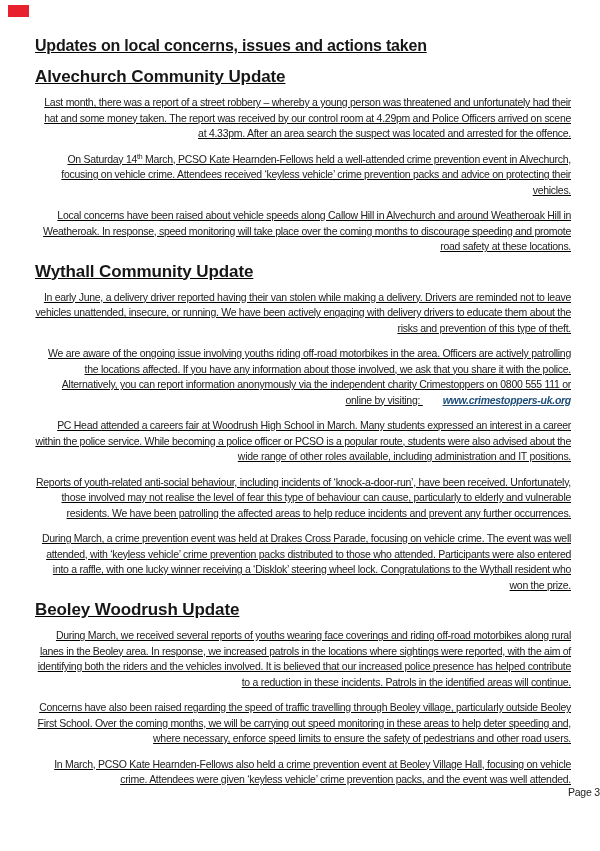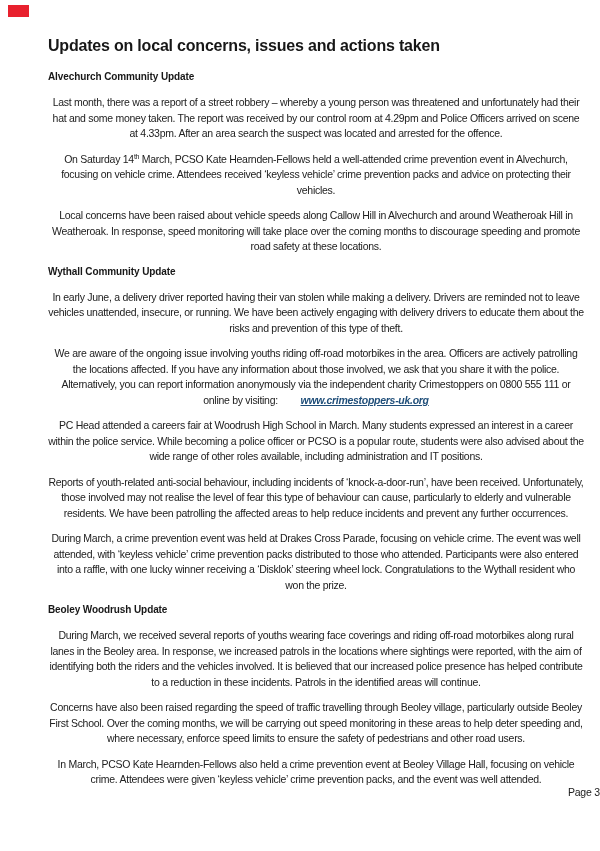--- a/index.html
+++ b/index.html
@@ -15,46 +15,47 @@
     background: #ffffff;
     overflow: hidden;
   }
   .red-mark {
     position: absolute;
     left: 8px; top: 5px;
     width: 21px; height: 12px;
   }
   .content {
     position: absolute;
-    left: 48px; top: 36px;
+    left: 35px; top: 36px;
     width: 536px;
+    text-decoration: underline;
   }
   h1.doc-title {
     font-size: 16px;
     line-height: 19px;
     font-weight: bold;
     color: #171717;
     margin: 0 0 15px 0;
     letter-spacing: -0.2px;
   }
   h2.section-heading {
-    font-size: 10px;
+    font-size: 17px;
     line-height: 14px;
     font-weight: bold;
     color: #171717;
     margin: 0 0 11px 0;
     letter-spacing: -0.1px;
   }
   p.body-para {
     font-size: 10.5px;
     line-height: 15.5px;
     color: #212121;
     margin: 0 0 10px 0;
     letter-spacing: -0.28px;
-    text-align: center;
+    text-align: right;
   }
   p.body-para sup {
     font-size: 7px;
     line-height: 0;
   }
   a.doc-link {
     font-weight: bold;
     font-style: italic;
     text-decoration: underline;
     cursor: pointer;

